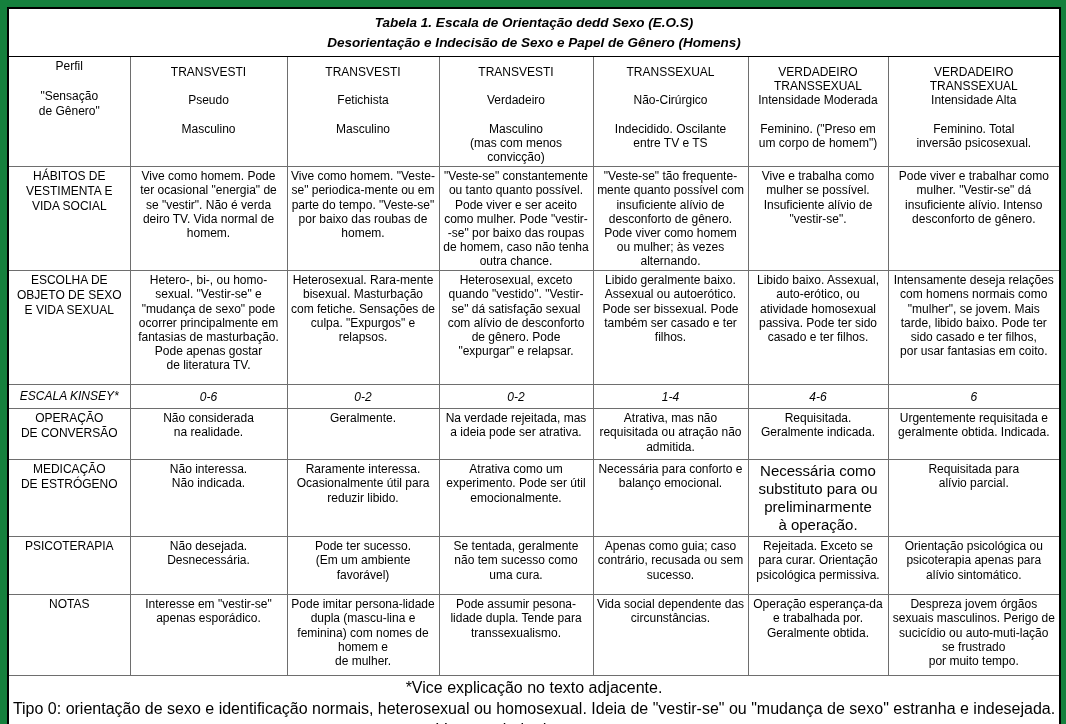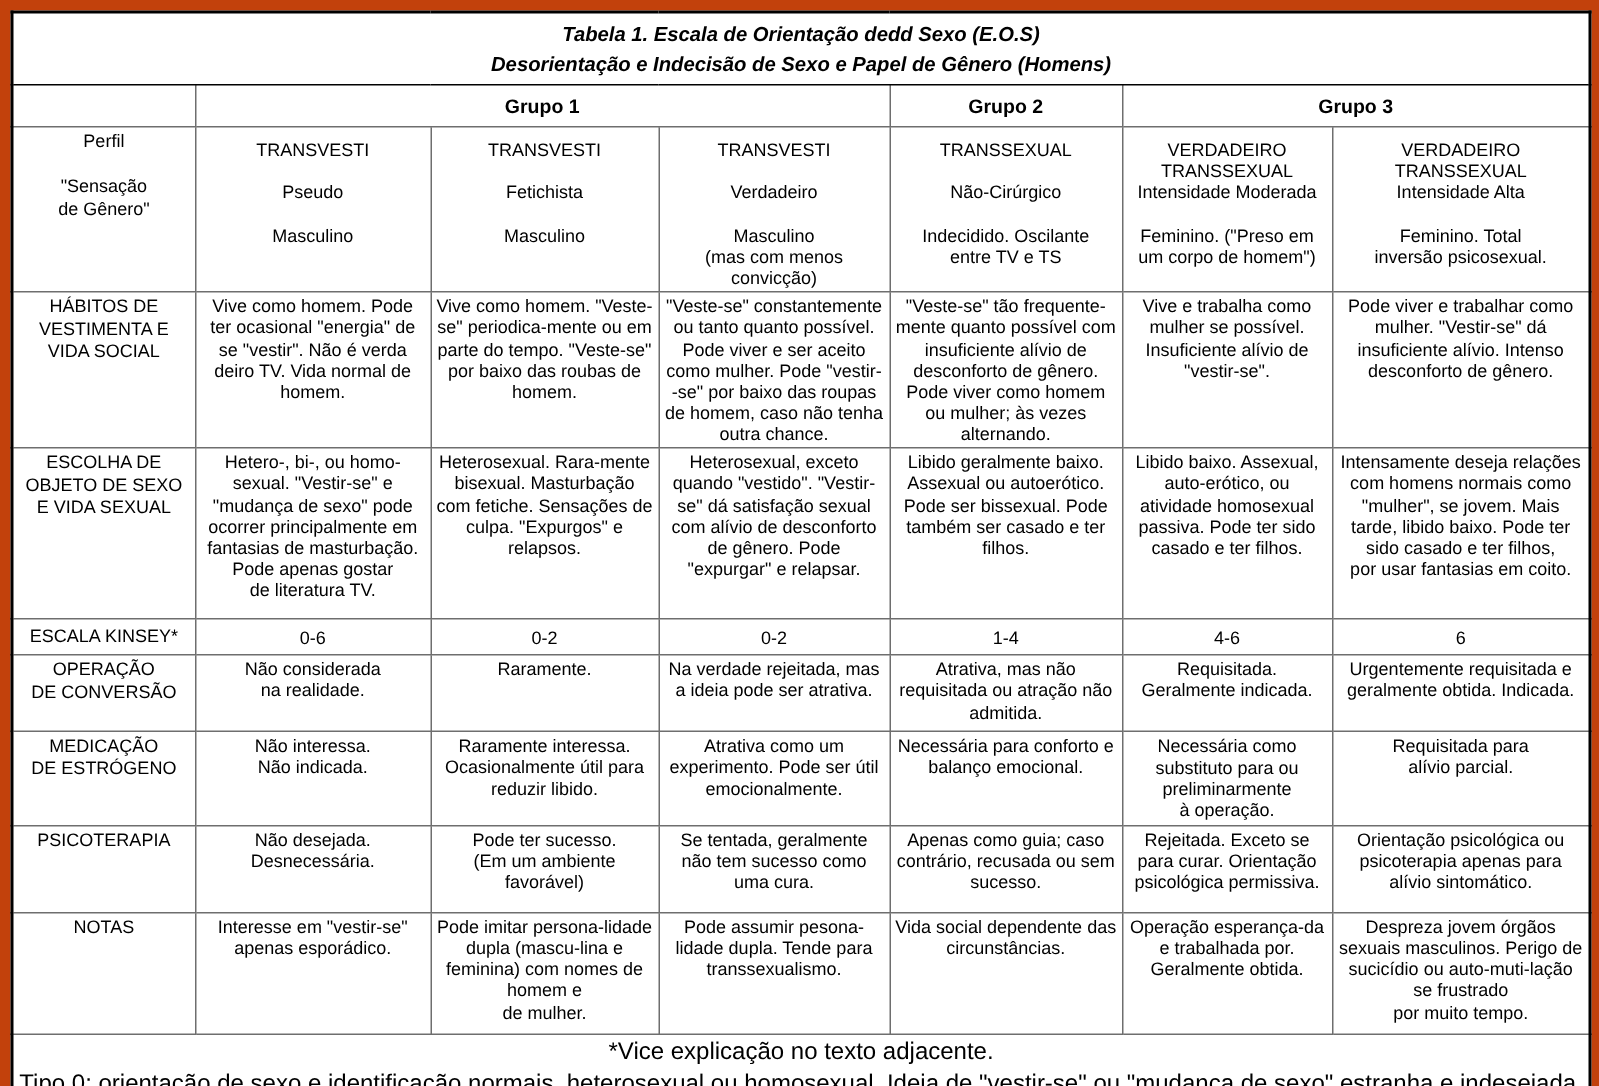--- a/index.html
+++ b/index.html
@@ -1,33 +1,33 @@
 <!DOCTYPE html>
 <html><head>
 <meta charset="utf-8">
 <style>
   html,body{margin:0;padding:0;background:#fff;}
   body{font-family:"Liberation Sans","DejaVu Sans",sans-serif;color:#000;}
-  .page{width:1066px;height:724px;box-sizing:border-box;padding:7px;background:#c2410c;}
+  .page{width:1066px;height:724px;box-sizing:border-box;padding:7px;background:#15803d;}
   table.eos{border-collapse:collapse;width:1052px;table-layout:fixed;background:#fff;
     border:2px solid #000;}
   table.eos td,table.eos th{border:1px solid #6e6e6e;padding:2px 3px;vertical-align:top;
     text-align:center;font-weight:normal;box-sizing:border-box;overflow:hidden;}
   tr.title-row td{border:1px solid #000;padding:4px 2px;}
   .t-line{font-size:13.5px;font-weight:bold;font-style:italic;line-height:1.45;}
   tr.group-row th{font-size:13px;font-weight:bold;vertical-align:middle;height:28px;}
   tr.type-row th{font-size:12px;vertical-align:middle;height:22px;}
   th.row-label{font-size:12px;white-space:pre-line;vertical-align:top;padding-top:4px;line-height:1.25;}
   td.cell{font-size:12px;line-height:1.18;white-space:pre-line;}
-  td.cell.small{font-size:12px;line-height:1.2;}
+  td.cell.small{font-size:15px;line-height:1.2;}
   td.cell.mid{vertical-align:middle;margin-top:44px;}
   tr.r-perfil{height:102px;} tr.r-perfil td{padding-top:8px;}
   tr.r-habitos{height:88px;}
   tr.r-escolha{height:114px;}
-  tr.r-kinsey{height:24px;} tr.r-kinsey td,tr.r-kinsey th{vertical-align:middle;}
+  tr.r-kinsey{height:24px;font-style:italic;} tr.r-kinsey td,tr.r-kinsey th{vertical-align:middle;}
   tr.r-operacao{height:51px;}
   tr.r-medicacao{height:54px;}
   tr.r-psico{height:58px;}
   tr.r-notas{height:81px;}
   tfoot td{border:1px solid #000;text-align:left;padding:3px 5px;}
   .fn{font-size:16px;line-height:1.3;}
 </style>
 </head>
 <body>
 
@@ -41,26 +41,20 @@
         <col style="width:155px">
         <col style="width:140px">
     <col style="width:172px">
   </colgroup>
   <thead>
     <tr class="title-row">
       <td colspan="7">
         <div class="t-line">Tabela 1. Escala de Orientação dedd Sexo (E.O.S)</div>
         <div class="t-line">Desorientação e Indecisão de Sexo e Papel de Gênero (Homens)</div>
       </td>
-    </tr>
-    <tr class="group-row">
-      <th></th>
-      <th colspan="3">Grupo 1</th>
-      <th>Grupo 2</th>
-      <th colspan="2">Grupo 3</th>
     </tr>
   </thead>
   <tbody>
     <tr class="r-perfil">
       <th class="row-label">Perfil
 
 "Sensação
 de Gênero"</th>
       <td class="cell">TRANSVESTI
 
@@ -128,21 +122,21 @@
       <td class="cell mid">0-2</td>
       <td class="cell mid">1-4</td>
       <td class="cell mid">4-6</td>
       <td class="cell mid">6</td>
     </tr>
     <tr class="r-operacao">
       <th class="row-label">OPERAÇÃO
 DE CONVERSÃO</th>
       <td class="cell">Não considerada
 na realidade.</td>
-      <td class="cell">Raramente.</td>
+      <td class="cell">Geralmente.</td>
       <td class="cell">Na verdade rejeitada, mas a ideia pode ser atrativa.</td>
       <td class="cell">Atrativa, mas não requisitada ou atração não admitida.</td>
       <td class="cell">Requisitada.
 Geralmente indicada.</td>
       <td class="cell">Urgentemente requisitada e geralmente obtida. Indicada.</td>
     </tr>
     <tr class="r-medicacao">
       <th class="row-label">MEDICAÇÃO
 DE ESTRÓGENO</th>
       <td class="cell">Não interessa.

